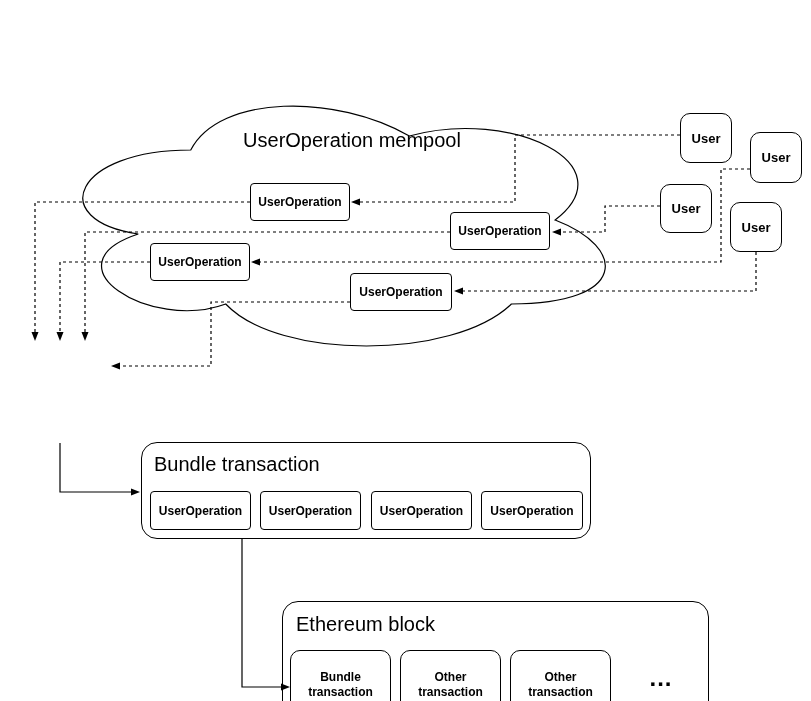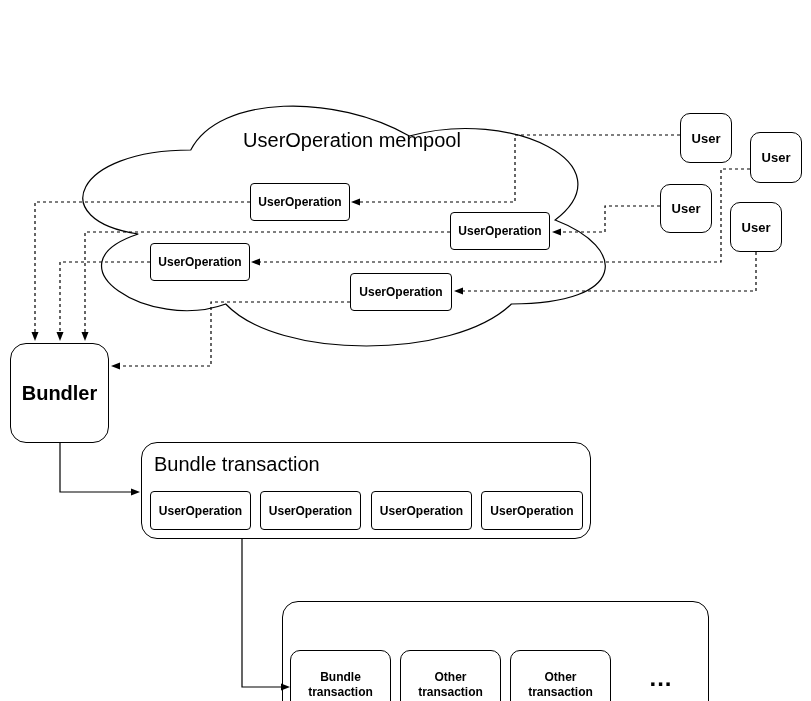--- a/index.html
+++ b/index.html
@@ -55,30 +55,30 @@
   <div class="node op" style="left:250px;top:141px;width:100px;height:38px">UserOperation</div>
   <div class="node op" style="left:450px;top:170px;width:100px;height:38px">UserOperation</div>
   <div class="node op" style="left:150px;top:201px;width:100px;height:38px">UserOperation</div>
   <div class="node op" style="left:350px;top:231px;width:102px;height:38px">UserOperation</div>
 
   <div class="node user" style="left:680px;top:71px;width:52px;height:50px">User</div>
   <div class="node user" style="left:750px;top:90px;width:52px;height:51px">User</div>
   <div class="node user" style="left:660px;top:142px;width:52px;height:49px">User</div>
   <div class="node user" style="left:730px;top:160px;width:52px;height:50px">User</div>
 
-  <div class="node bundler">Bundler</div>
 
   <div class="group" style="left:141px;top:400px;width:450px;height:97px"></div>
   <div class="group-title" style="left:154px;top:411px">Bundle transaction</div>
   <div class="node op" style="left:150px;top:449px;width:101px;height:39px">UserOperation</div>
   <div class="node op" style="left:260px;top:449px;width:101px;height:39px">UserOperation</div>
   <div class="node op" style="left:371px;top:449px;width:101px;height:39px">UserOperation</div>
   <div class="node op" style="left:481px;top:449px;width:102px;height:39px">UserOperation</div>
 
   <div class="group" style="left:282px;top:559px;width:427px;height:134px"></div>
+  <div class="group-title" style="left:296px;top:571px">Ethereum block</div>
   <div class="node tx" style="left:290px;top:608px;width:101px;height:70px">
     <span>Bundle transaction</span>
   </div>
   <div class="node tx" style="left:400px;top:608px;width:101px;height:70px">
     <span>Other transaction</span>
   </div>
   <div class="node tx" style="left:510px;top:608px;width:101px;height:70px">
     <span>Other transaction</span>
   </div>
   <div class="dots">...</div>

